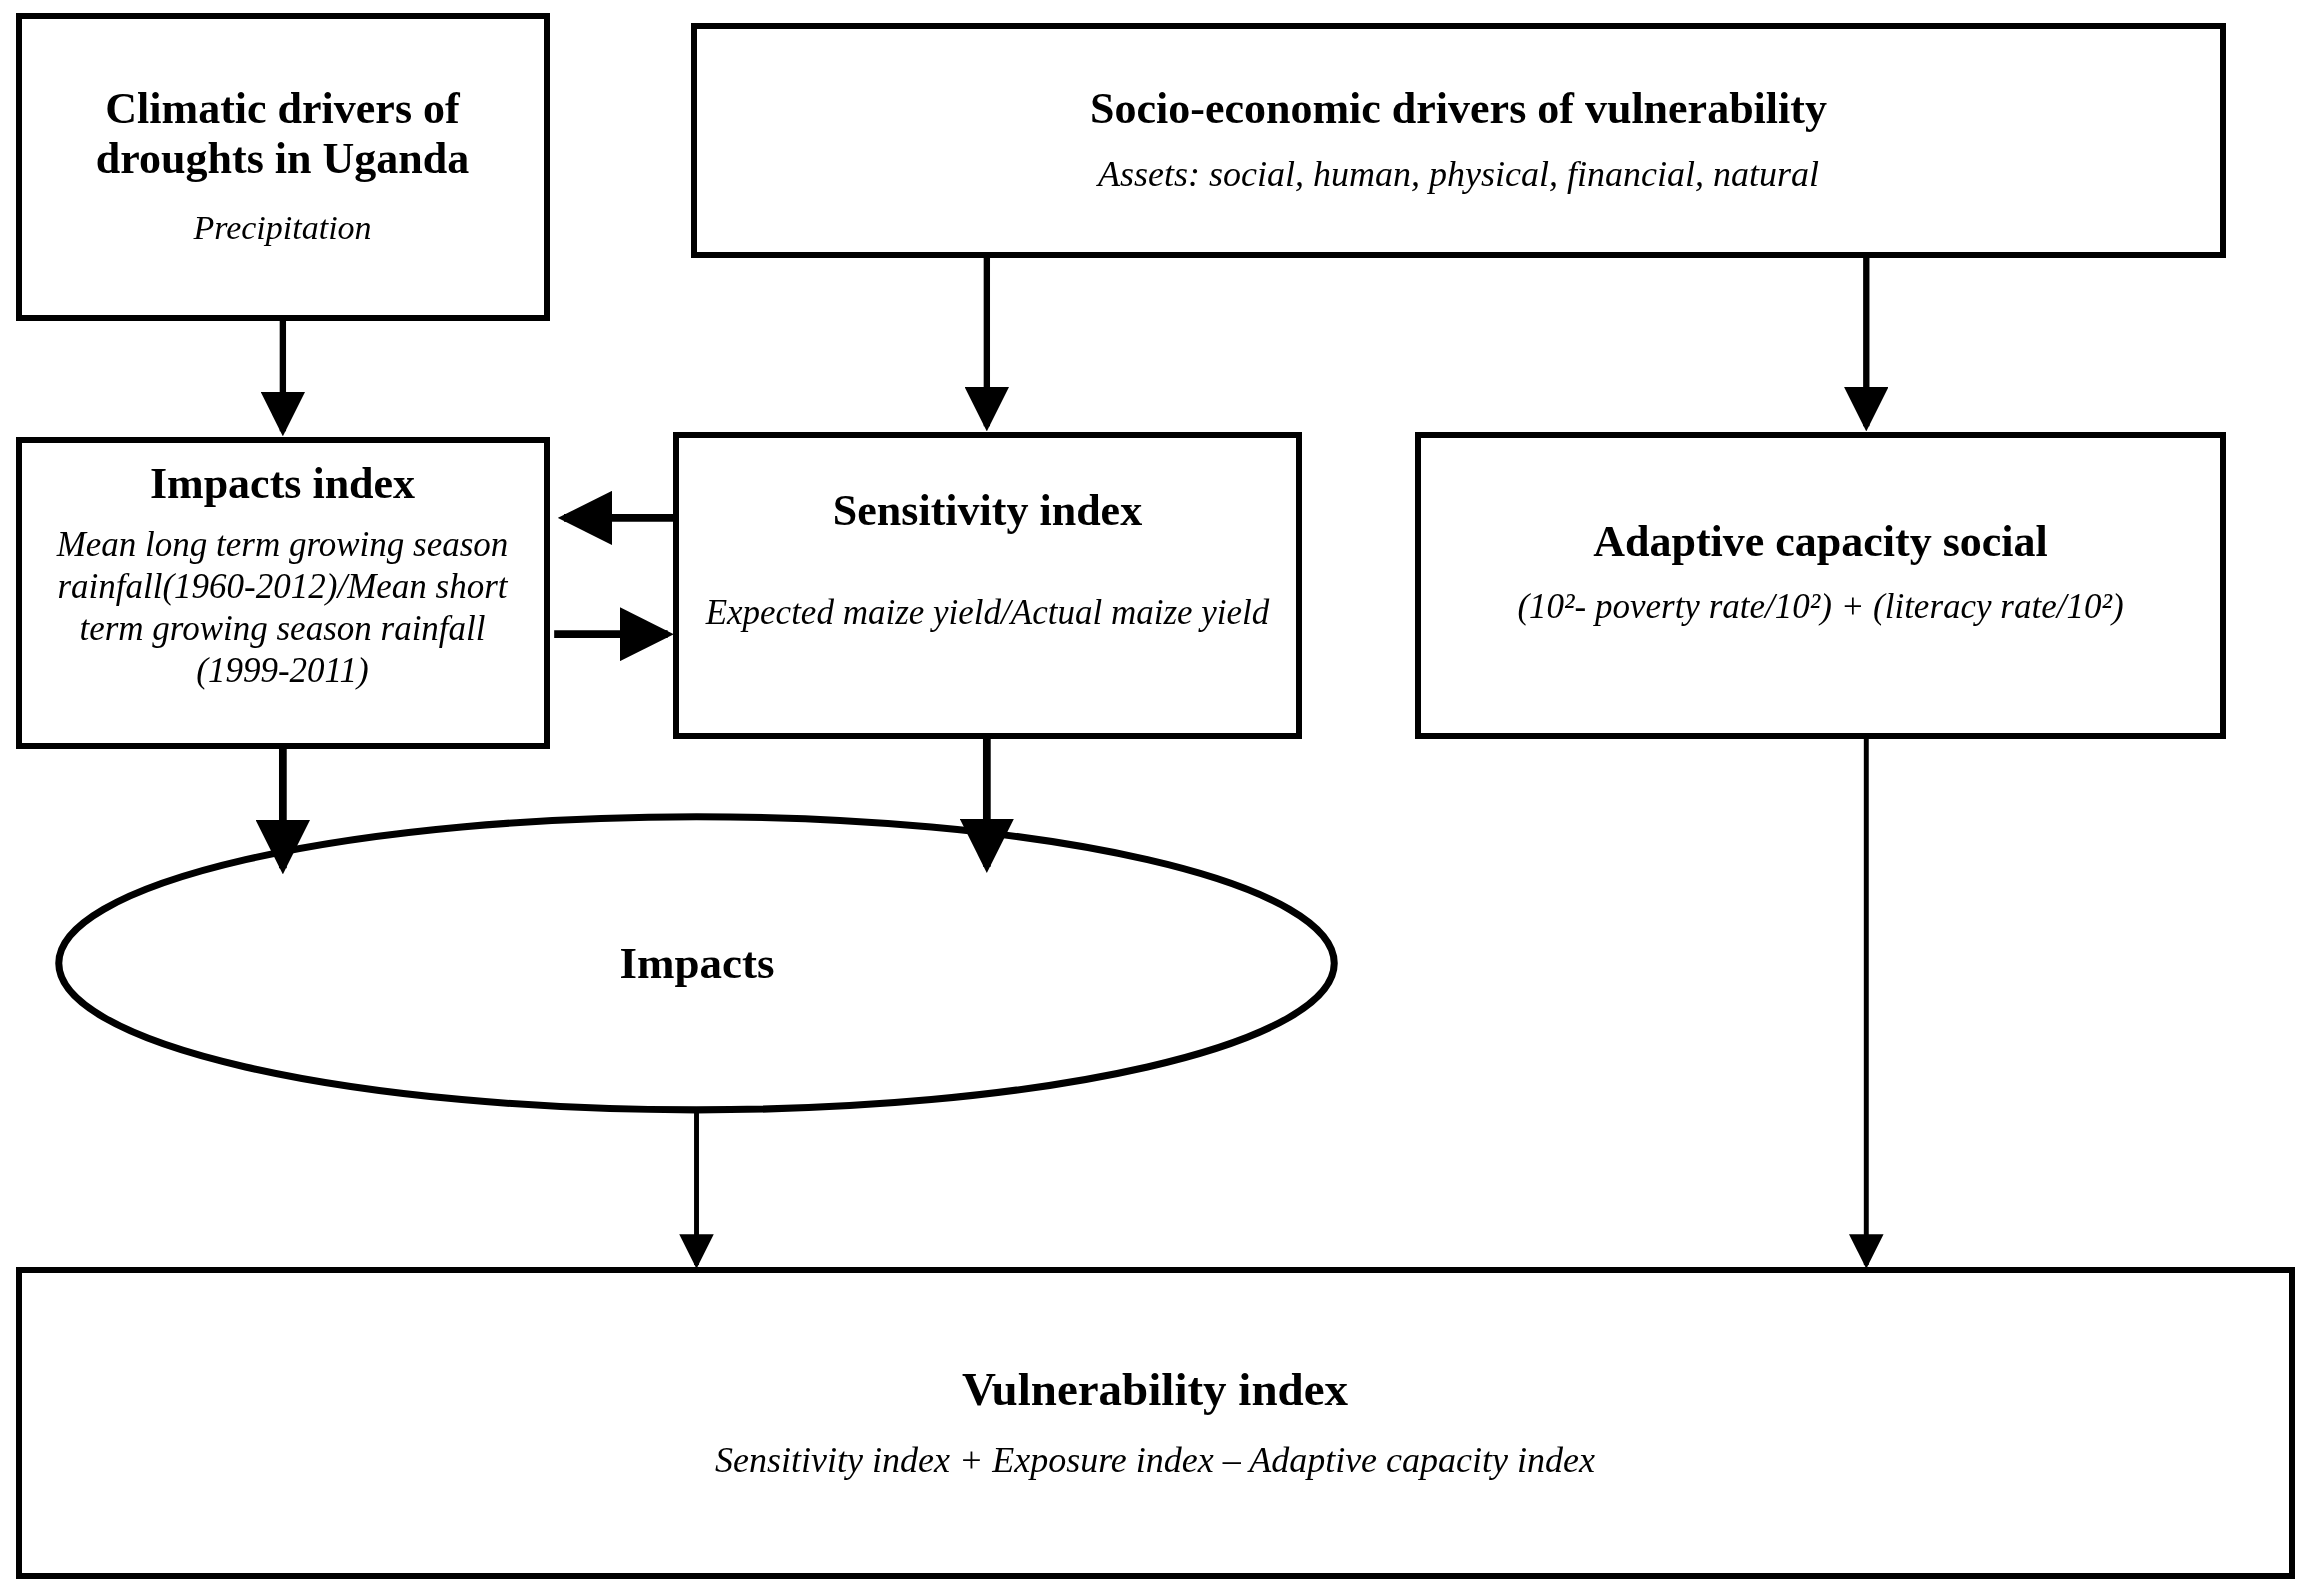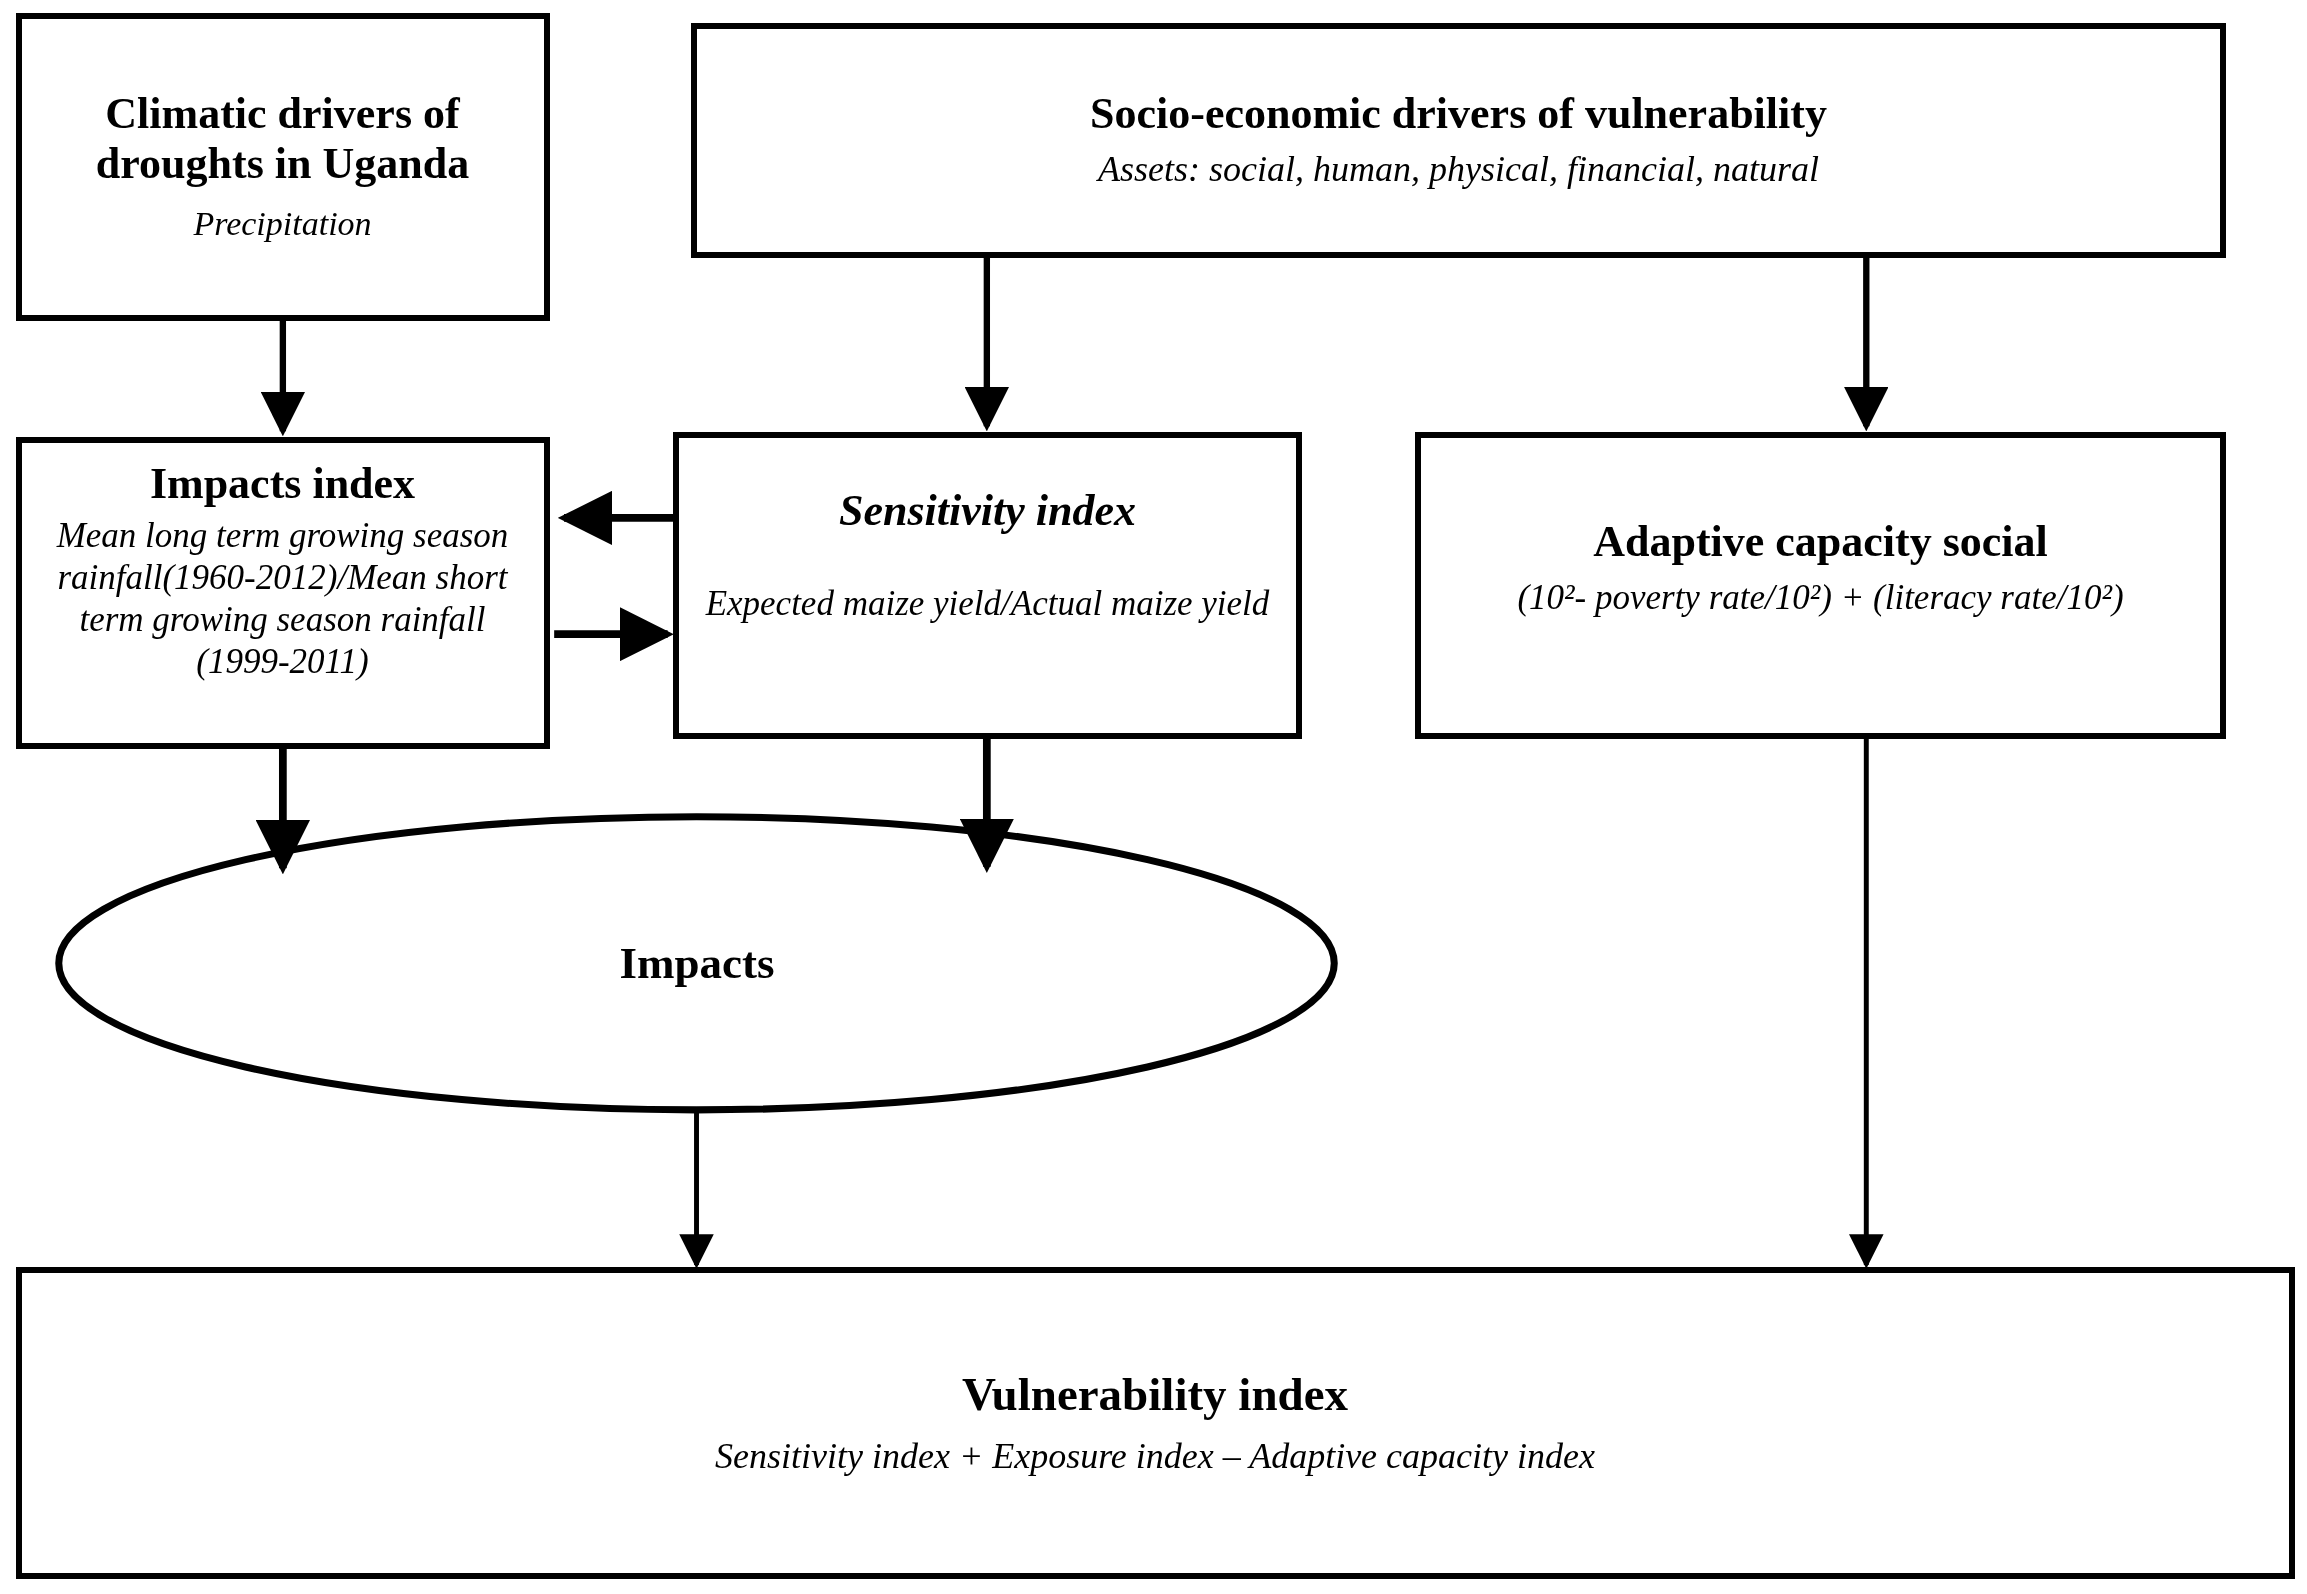--- a/index.html
+++ b/index.html
@@ -1,38 +1,38 @@
 <!DOCTYPE html>
 <html style="font-size:11.3px"><head>
 <meta charset="utf-8">
 <style>
   html,body{margin:0;padding:0;background:#fff;}
   body{font-family:"Liberation Serif",serif;color:#000;}
   #stage{position:relative;width:2307px;height:1594px;background:#fff;overflow:hidden;}
   #svg-layer{position:absolute;left:0;top:0;width:2307px;height:1594px;}
   .node{position:absolute;box-sizing:border-box;border:6.3px solid #000;background:#fff;
-        display:flex;flex-direction:column;align-items:center;justify-content:center;text-align:center;}
+        display:flex;flex-direction:column;align-items:center;justify-content:center;text-align:center;gap:9px;}
   .node.ell{border:none;background:transparent;}
   .ttl{font-weight:bold;line-height:1.13;}
   .sub{font-style:italic;line-height:1.2;}
   
   #n-climatic{left:15.5px;top:12.7px;width:534px;height:308px;padding:0 18.3px;}
   #n-climatic .ttl{font-size:44px;}
   #n-climatic .sub{font-size:34px;margin-top:15.5px;}
   
   #n-socio{left:691px;top:22.6px;width:1535px;height:235px;padding:0 21px;}
   #n-socio .ttl{font-size:44px;}
   #n-socio .sub{font-size:36px;margin-top:10px;}
   
   #n-exposure{left:15.5px;top:437px;width:534px;height:312px;padding:0 15.5px;justify-content:flex-start;}
   #n-exposure .ttl{font-size:44px;margin-top:15.5px;}
   #n-exposure .sub{font-size:35px;margin-top:7px;}
   
   #n-sensitivity{left:673px;top:432px;width:629px;height:307px;padding:0 18.3px;justify-content:flex-start;}
-  #n-sensitivity .ttl{font-size:44px;margin-top:48px;font-style:italic;}
+  #n-sensitivity .ttl{font-size:44px;margin-top:48px;}
   #n-sensitivity .sub{font-size:35px;margin-top:47px;}
   
   #n-adaptive{left:1415px;top:432px;width:811px;height:307px;padding:0 8.5px;justify-content:flex-start;}
   #n-adaptive .ttl{font-size:44px;margin-top:79px;}
   #n-adaptive .sub{font-size:35px;margin-top:10px;white-space:nowrap;}
   
   #n-impacts{left:59px;top:817px;width:1276px;height:293px;}
   #n-impacts .ttl{font-size:45px;}
   
   #n-vulnerability{left:15.5px;top:1267px;width:2279px;height:312px;padding:0 7px;}

